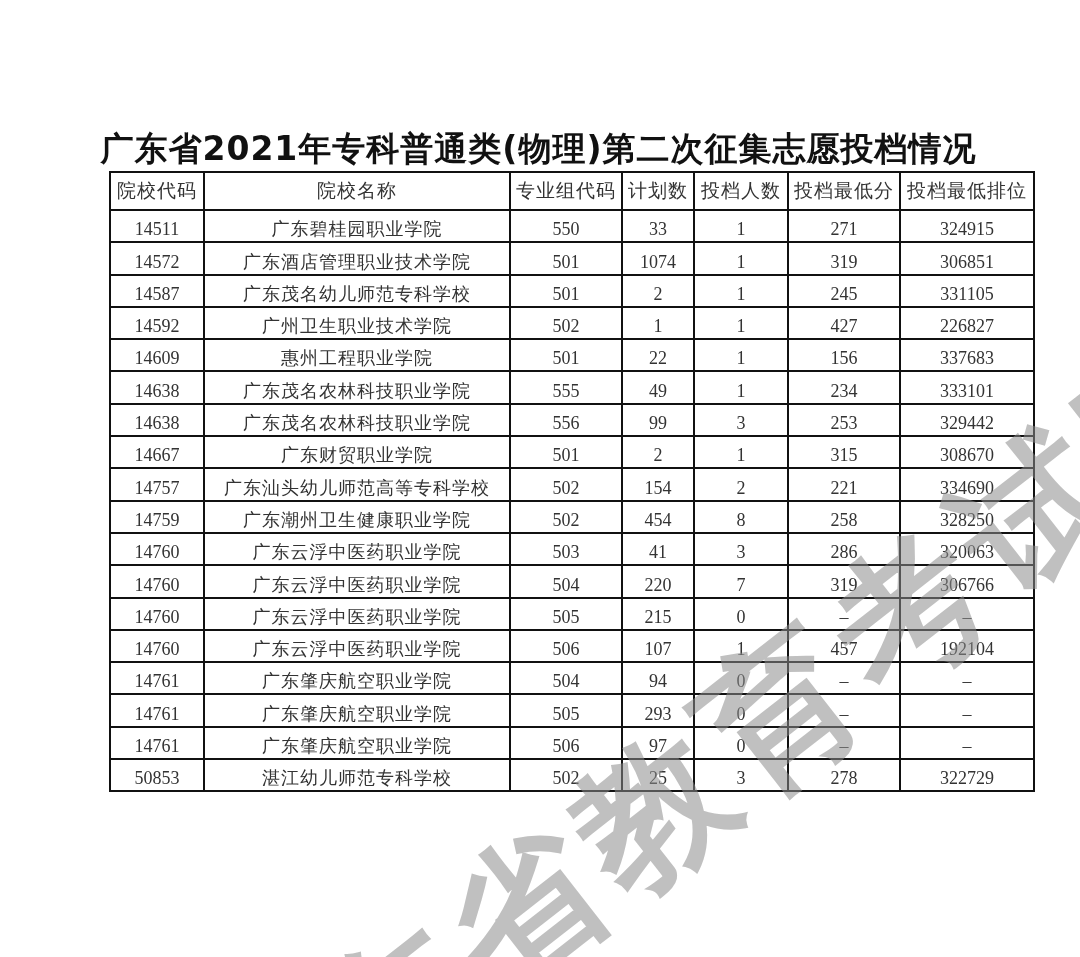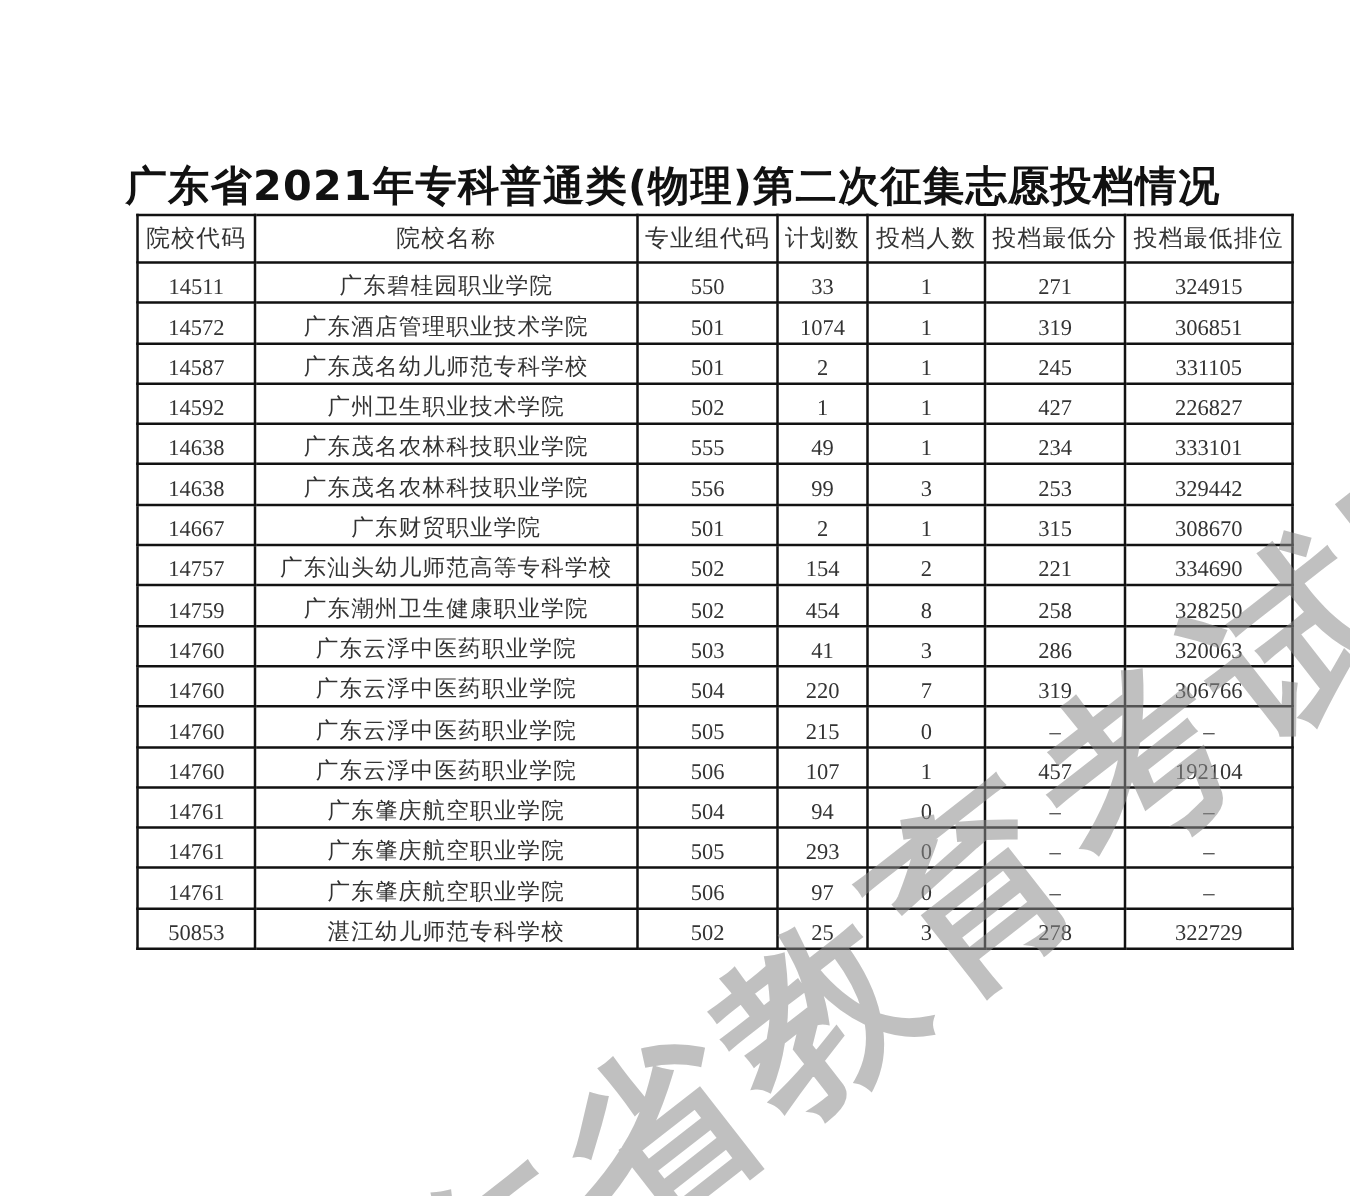--- a/index.html
+++ b/index.html
@@ -141,20 +141,29 @@
       <tr>
         <td>14592</td>
         <td class="name">广州卫生职业技术学院</td>
         <td>502</td>
         <td>1</td>
         <td>1</td>
         <td>427</td>
         <td>226827</td>
       </tr>
       <tr>
+        <td>14609</td>
+        <td class="name">惠州工程职业学院</td>
+        <td>501</td>
+        <td>22</td>
+        <td>1</td>
+        <td>156</td>
+        <td>337683</td>
+      </tr>
+      <tr>
         <td>14638</td>
         <td class="name">广东茂名农林科技职业学院</td>
         <td>555</td>
         <td>49</td>
         <td>1</td>
         <td>234</td>
         <td>333101</td>
       </tr>
       <tr>
         <td>14638</td>

